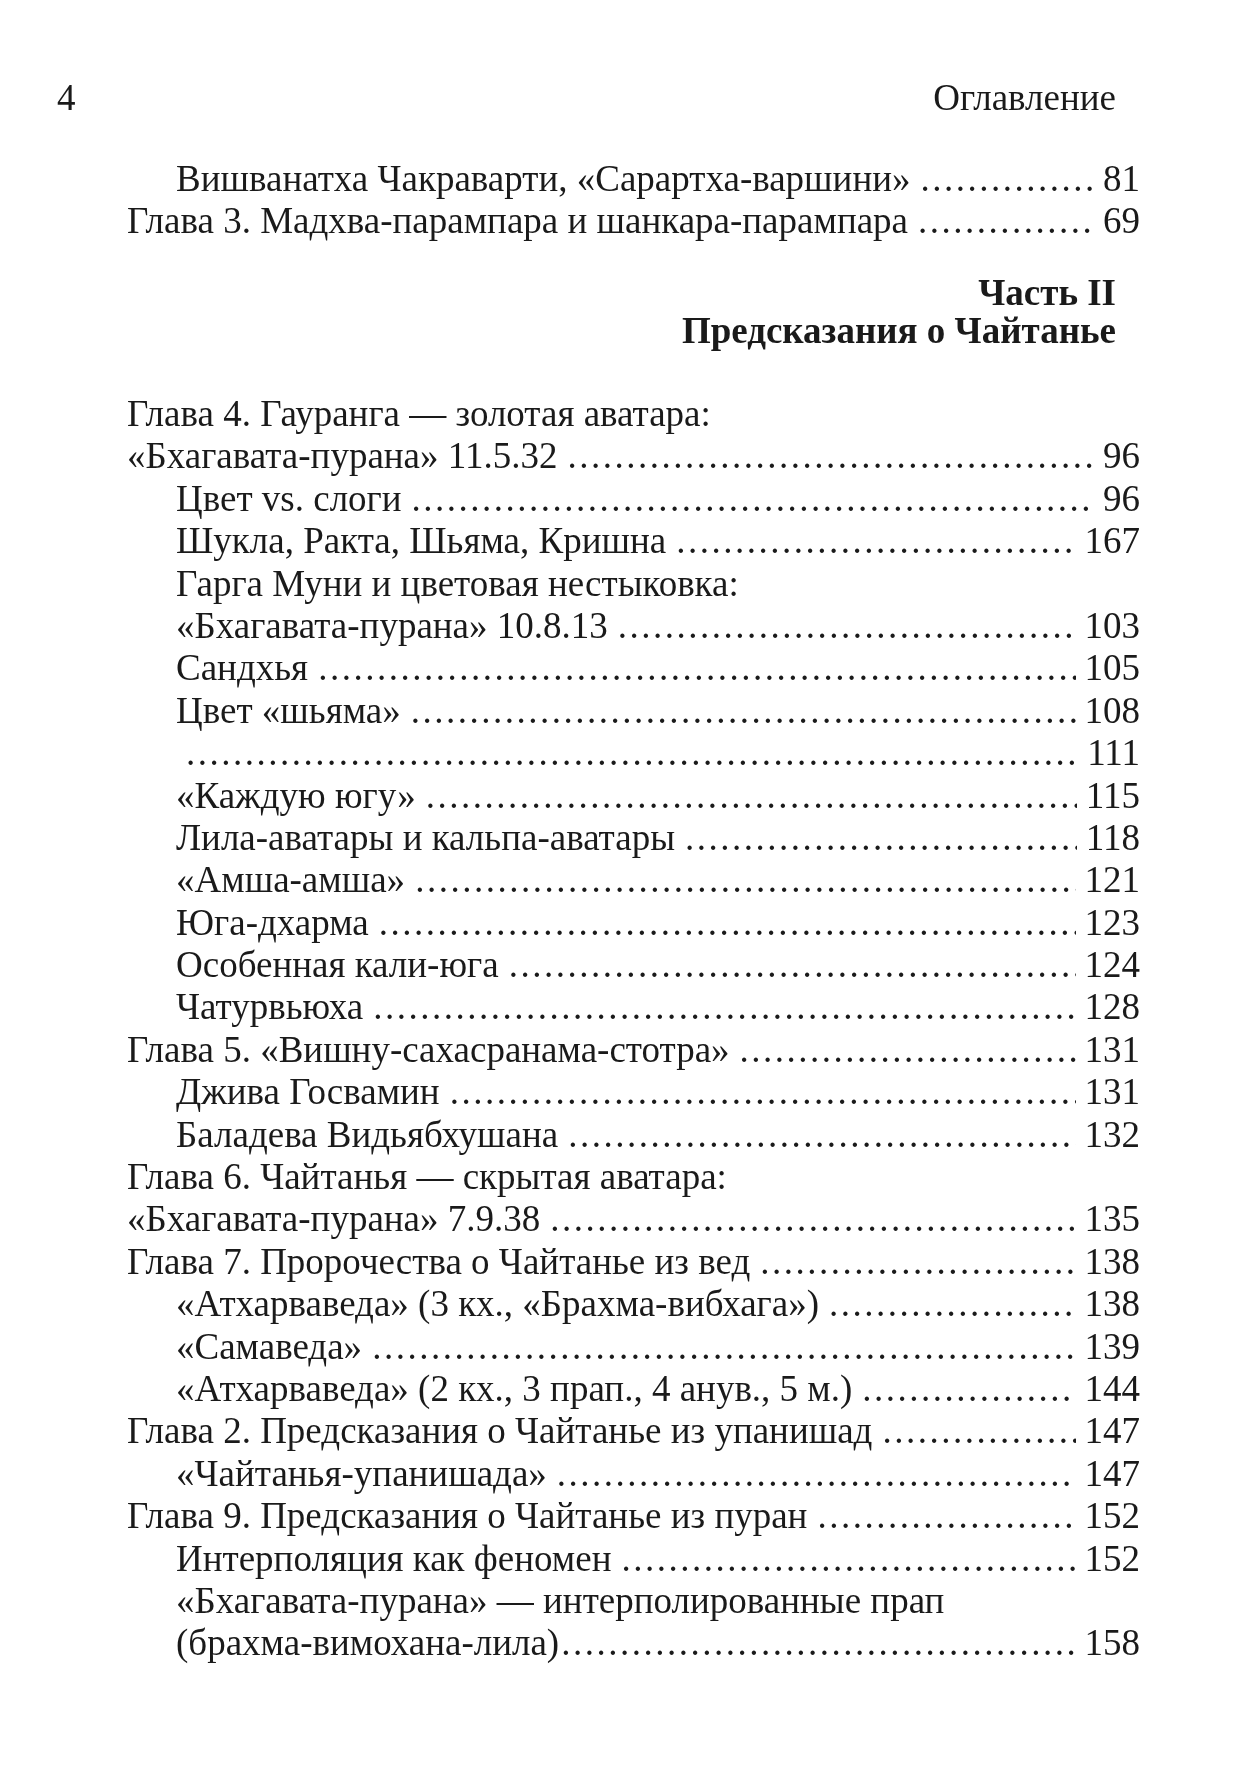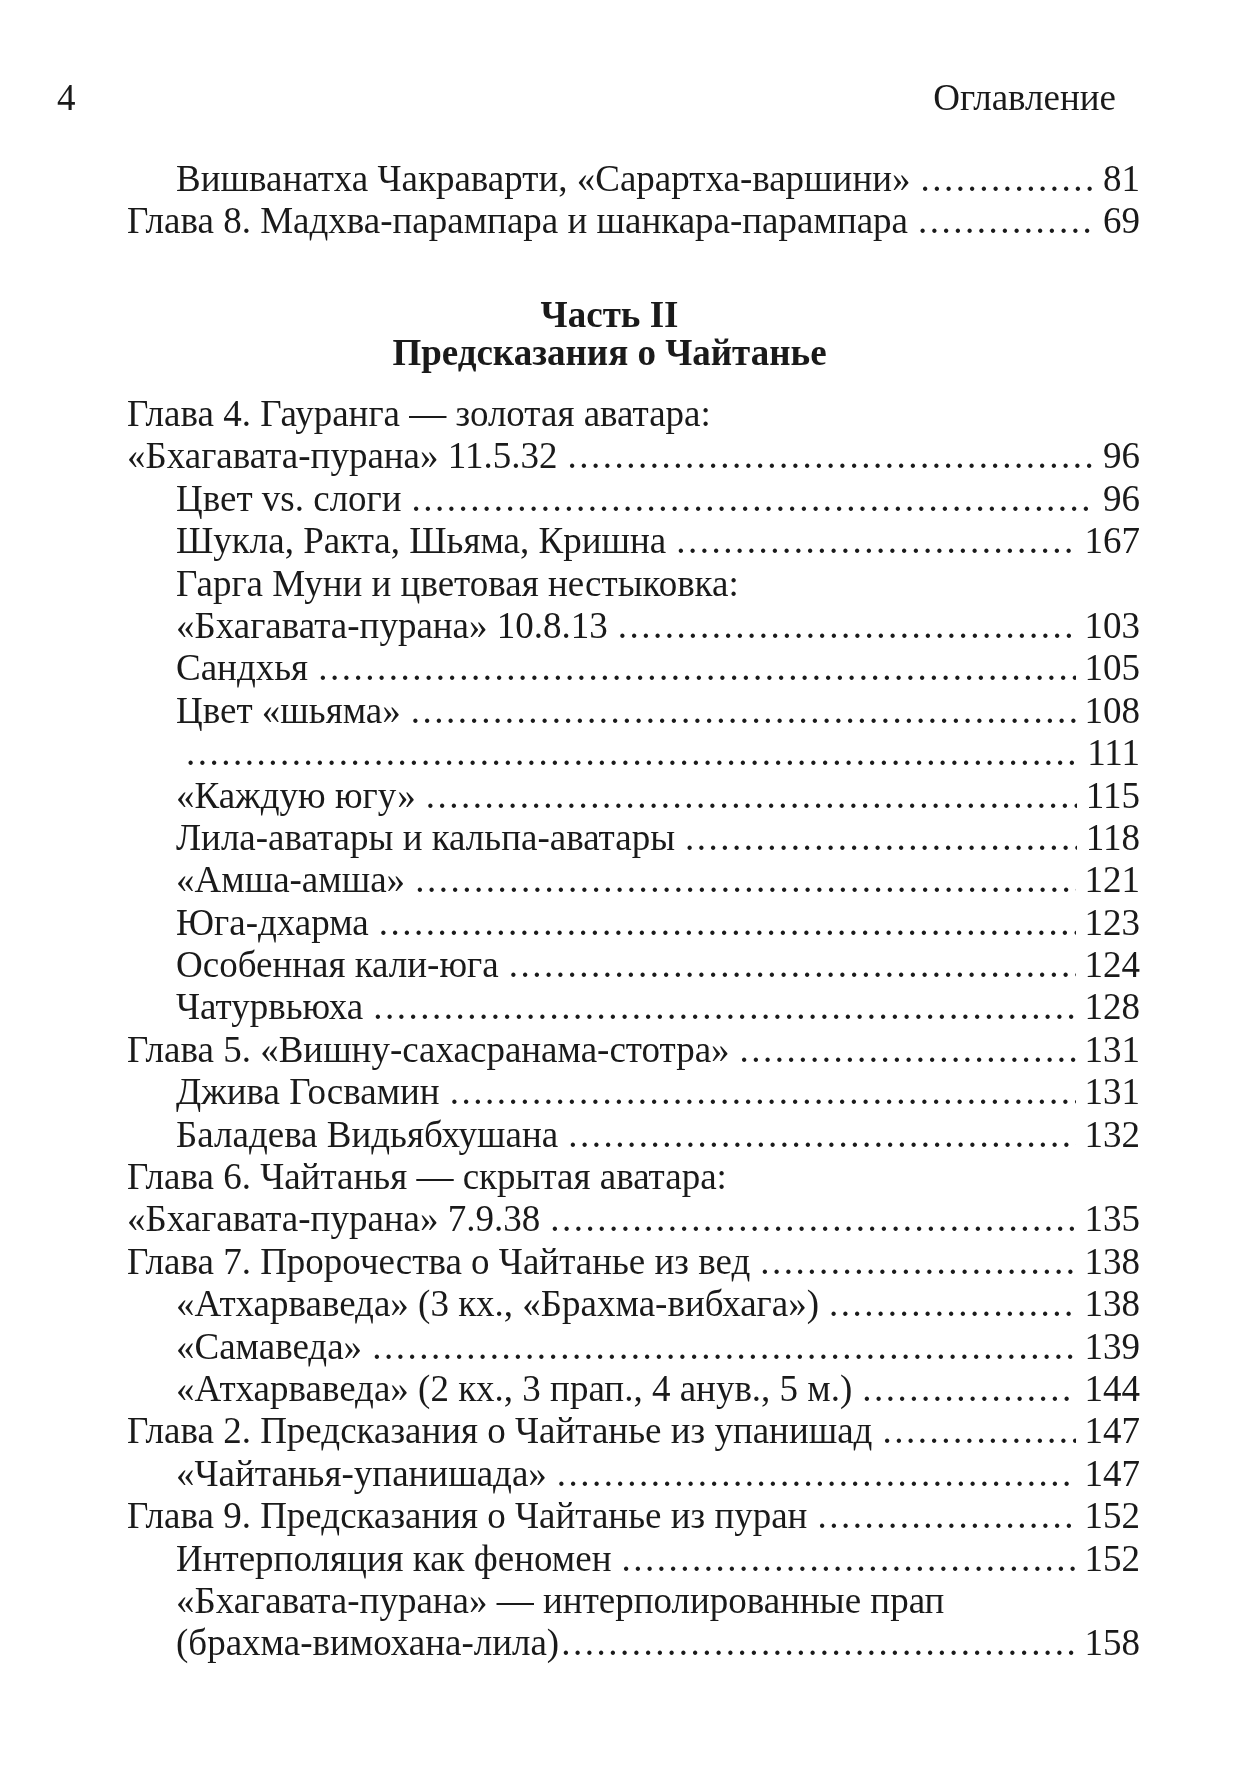--- a/index.html
+++ b/index.html
@@ -65,23 +65,23 @@
     content: "..............................................................................................................................";
   }
   .toc-row.tight .leader { margin-left: 2px; }
 
   .pageno { flex: 0 0 auto; }
 
   
   .part-heading {
     position: absolute;
     left: 103px;
-    top: 296px;
+    top: 274px;
     width: 1013px;
-    text-align: center;
+    text-align: right;
     font-weight: bold;
     line-height: 38px;
   }
 </style>
 </head>
 <body>
 
 <div class="page" style="background: rgb(255, 255, 255); color: rgb(26, 26, 26);">
 
   <header class="page-header">
@@ -89,21 +89,21 @@
     <span>Оглавление</span>
   </header>
 
   <section class="toc toc-top">
       <div class="toc-row indent-1">
     <span class="entry-text">Вишванатха Чакраварти, «Сарартха-варшини»</span>
     <span class="leader"></span>
     <span class="pageno">81</span>
   </div>
       <div class="toc-row indent-0">
-    <span class="entry-text">Глава 8. Мадхва-парампара и шанкара-парампара</span>
+    <span class="entry-text">Глава 3. Мадхва-парампара и шанкара-парампара</span>
     <span class="leader"></span>
     <span class="pageno">69</span>
   </div>
     </section>
 
   <div class="part-heading">
     <div>Часть II</div>
     <div>Предсказания о Чайтанье</div>
   </div>
 

